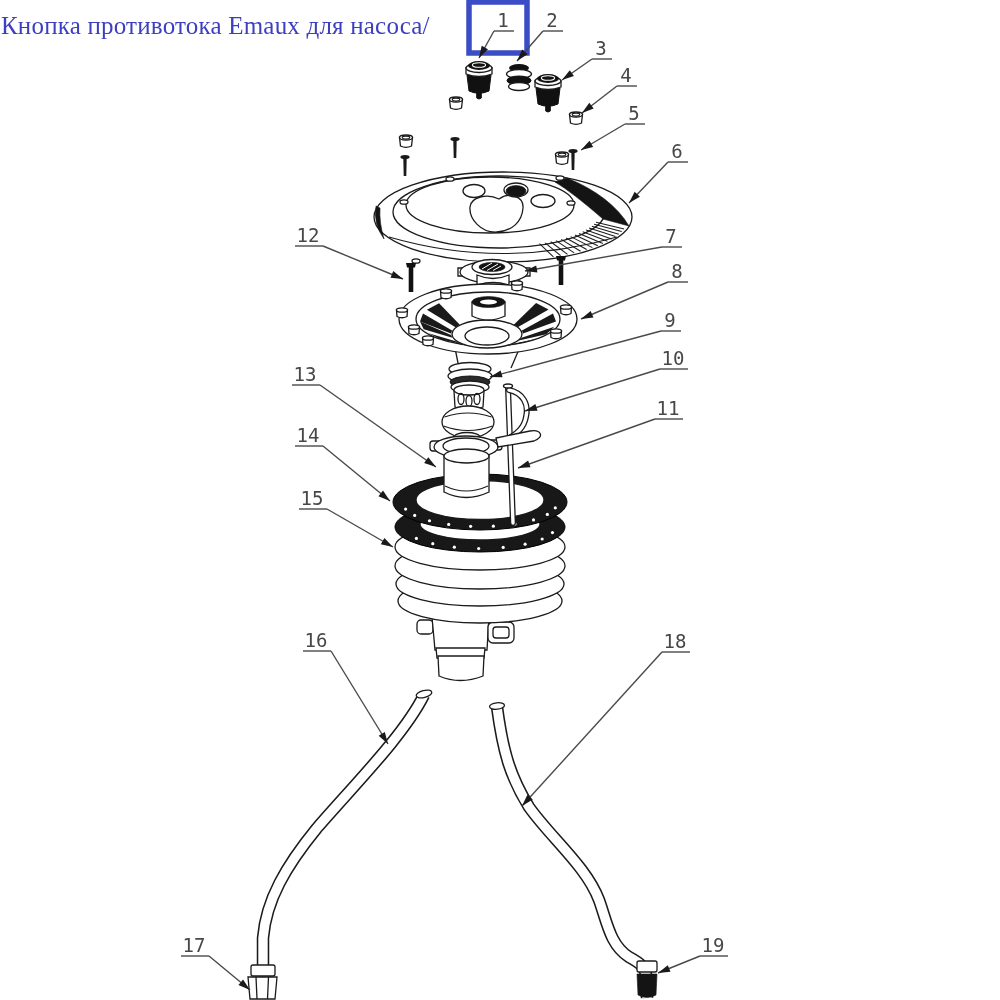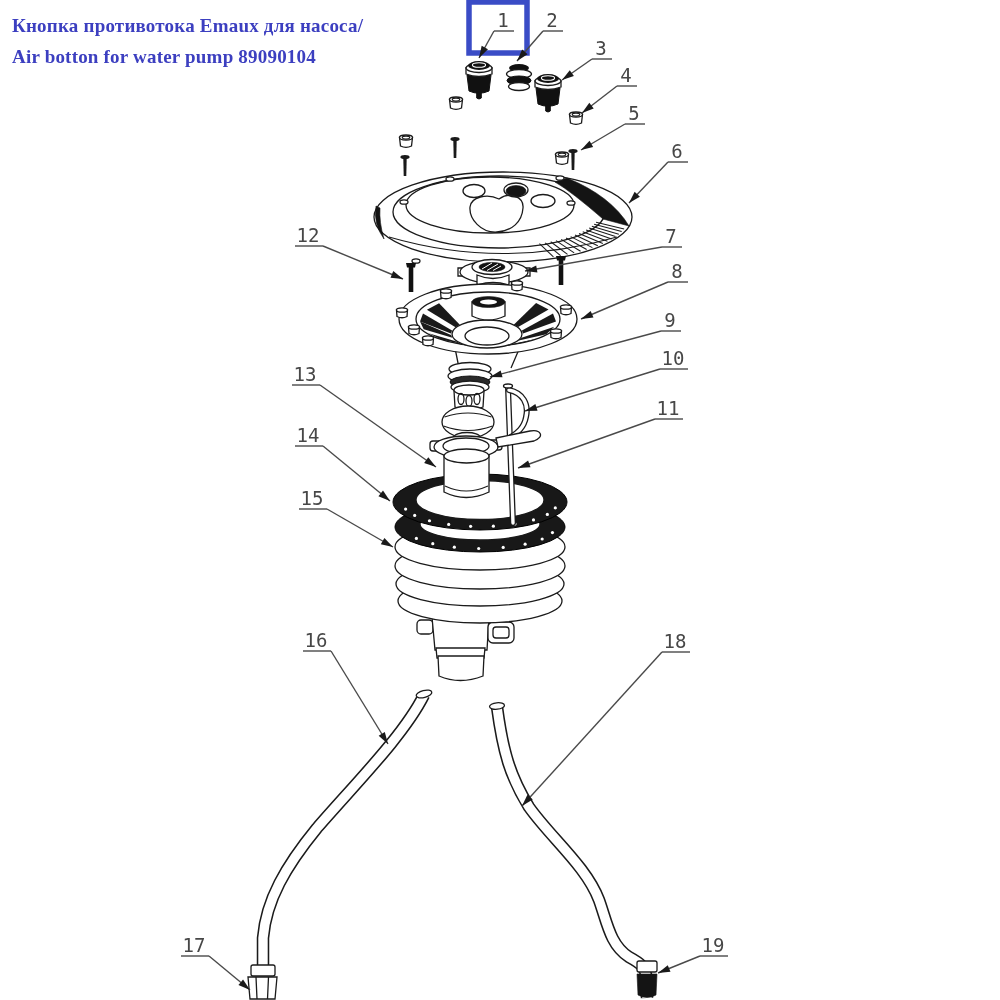--- a/index.html
+++ b/index.html
@@ -1,40 +1,39 @@
 <!DOCTYPE html>
 <html><head>
 <meta charset="utf-8">
 <style>
   html,body{margin:0;padding:0;background:#fff}
   body{width:1000px;height:1000px;font-family:"Liberation Sans",sans-serif}
   .page{position:relative;width:1000px;height:1000px;overflow:hidden;background:#fff}
-  .title{position:absolute;left:12px;top:10px;font-family:"Liberation Serif",serif;
-         font-weight:bold;font-size:19px;line-height:31px;letter-spacing:.2px}
+  .title{position:absolute;left:1px;top:10px;font-family:"Liberation Serif",serif;
+         font-weight:normal;font-size:25px;line-height:31px;letter-spacing:.2px}
   #diagram-svg{position:absolute;left:0;top:0}
   .ln{fill:none;stroke:#1b1b1b;stroke-width:1.3}
   .thin{fill:none;stroke:#1b1b1b;stroke-width:1.05}
   .wh{fill:#ffffff;stroke:#1b1b1b;stroke-width:1.3}
   .bk{fill:#141414;stroke:#141414;stroke-width:.6}
   .bk2{fill:#181818;stroke:#000;stroke-width:1}
   .tube-o{fill:none;stroke:#1b1b1b;stroke-width:12.5;stroke-linecap:butt}
   .tube-i{fill:none;stroke:#ffffff;stroke-width:9.4;stroke-linecap:butt}
   .rod-o{fill:none;stroke:#1b1b1b;stroke-width:6;stroke-linecap:round}
   .rod-i{fill:none;stroke:#ffffff;stroke-width:3.4;stroke-linecap:round}
   .callout-num{font-family:"DejaVu Sans Mono",monospace;font-size:19px;fill:#474747}
   .lead{stroke:#4a4a4a;stroke-width:1.4;fill:none}
 </style>
 </head>
 <body>
 
 <div class="page">
 
   <div class="title" style="color: rgb(60, 63, 192);">
     <div>Кнопка противотока Emaux для насоса/</div>
-    <div>Air botton for water pump 89090104</div>
   </div>
 
   <svg id="diagram-svg" width="1000" height="1000" viewBox="0 0 1000 1000">
 
     <defs>
       <g id="btn">
         <path fill="#111" stroke="#111" d="M-12,-5 L12,-5 L10,11 Q0,15.5 -10,11 Z"></path>
         <path fill="#111" stroke="#111" d="M-2.3,12 L-2.3,18 Q0,20 2.3,18 L2.3,12 Z"></path>
         <path class="wh" d="M-13,-12 L-13,-6 Q0,-1 13,-6 L13,-12 Q0,-7 -13,-12 Z"></path>
         <ellipse class="wh" cx="0" cy="-12" rx="13" ry="4.5"></ellipse>

